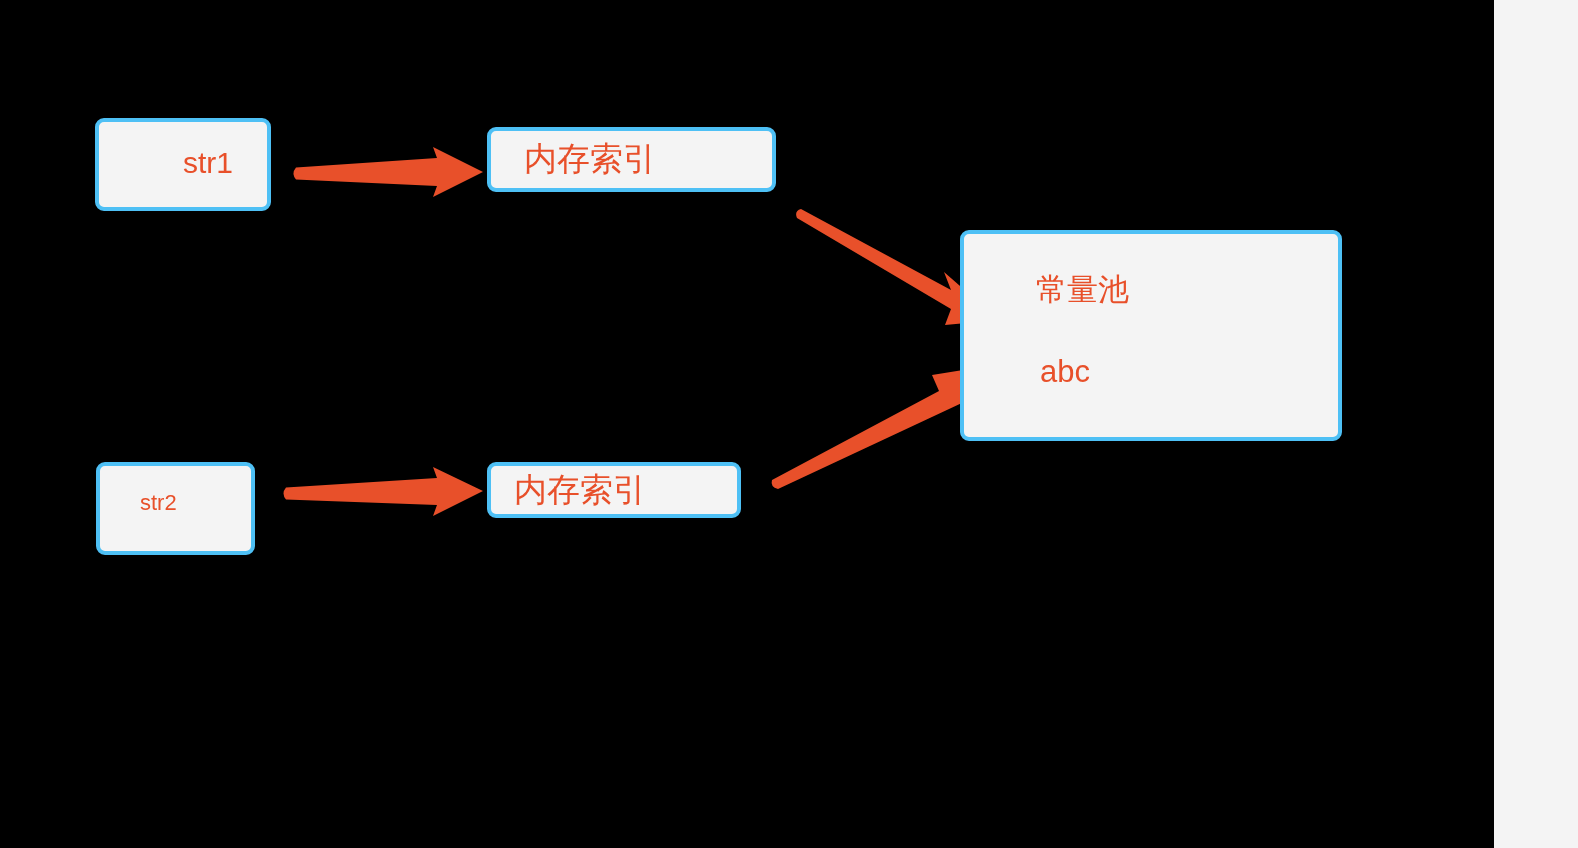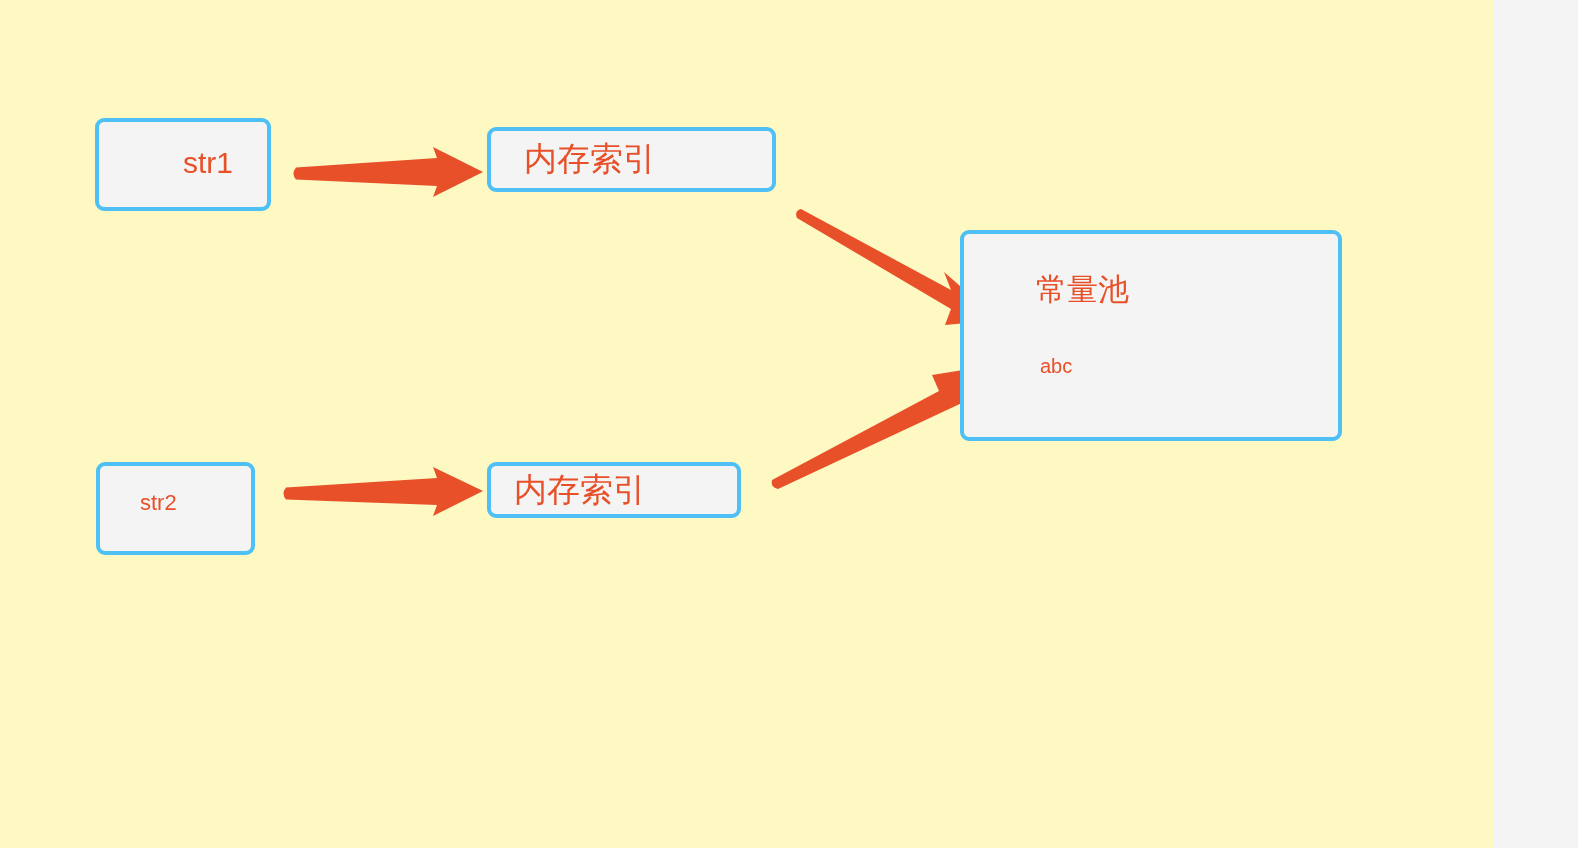--- a/index.html
+++ b/index.html
@@ -11,21 +11,21 @@
     width: 1578px;
     height: 848px;
     background: #f4f4f4;
     font-family: "Liberation Sans", "DejaVu Sans", sans-serif;
     overflow: hidden;
   }
   #canvas {
     position: relative;
     width: 1494px;
     height: 848px;
-    background: #fef9c3;
+    background: #000000;
   }
   .node {
     position: absolute;
     box-sizing: border-box;
     border: 4px solid #4ec0f5;
     border-radius: 9px;
     background: #f4f4f4;
   }
   .node-label {
     position: absolute;
@@ -58,21 +58,21 @@
   #label-index2 {
     left: 514px; top: 473px;  font-size: 33px;
   }
   #node-pool {
     left: 960px; top: 230px;  width: 382px; height: 211px;
   }
   #label-pool-title {
     left: 1036px; top: 274px; font-size: 31px;
   }
   #label-pool-value {
-    left: 1040px; top: 356px; font-size: 20px;
+    left: 1040px; top: 356px; font-size: 31px;
   }
   
   #arrow-layer {
     position: absolute;
     left: 0; top: 0;
     width: 1578px;
     height: 848px;
     pointer-events: none;
   }
 </style>

